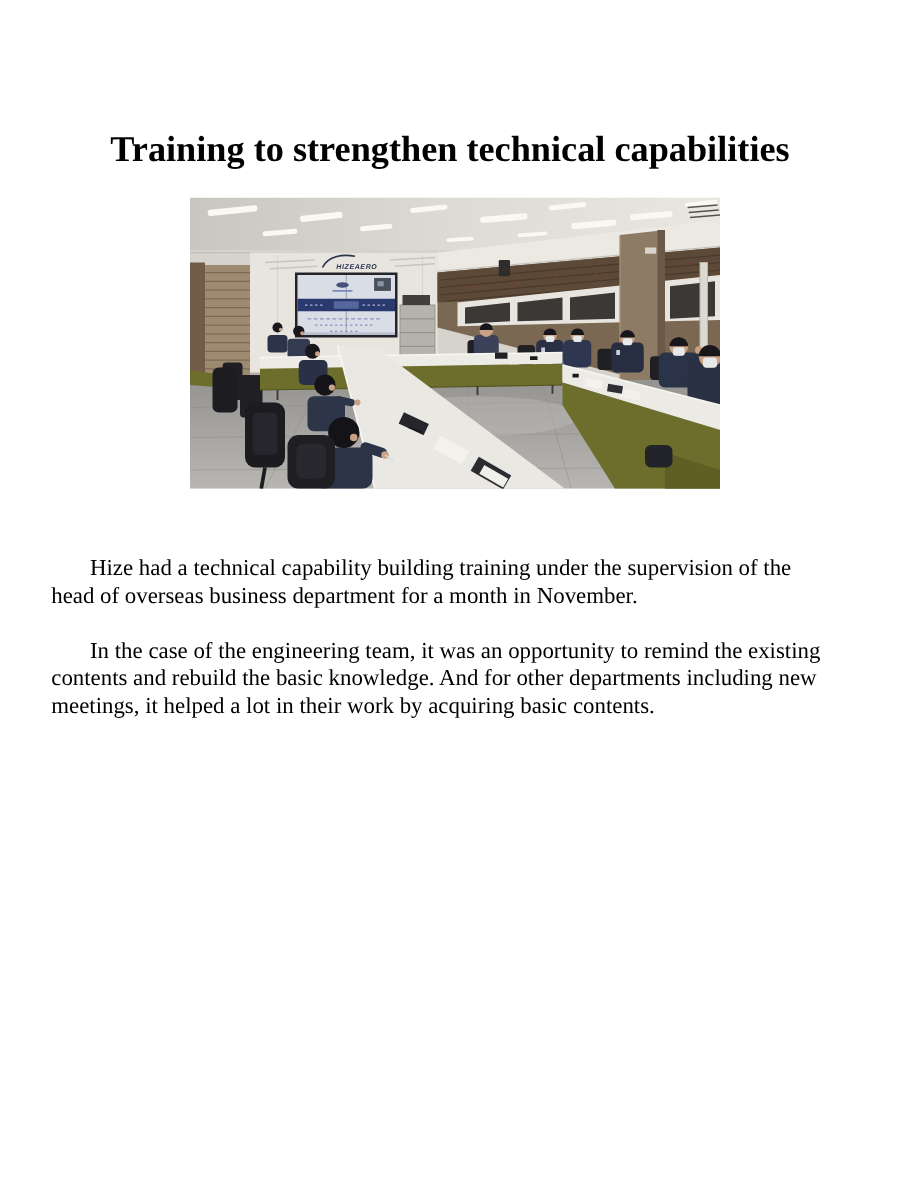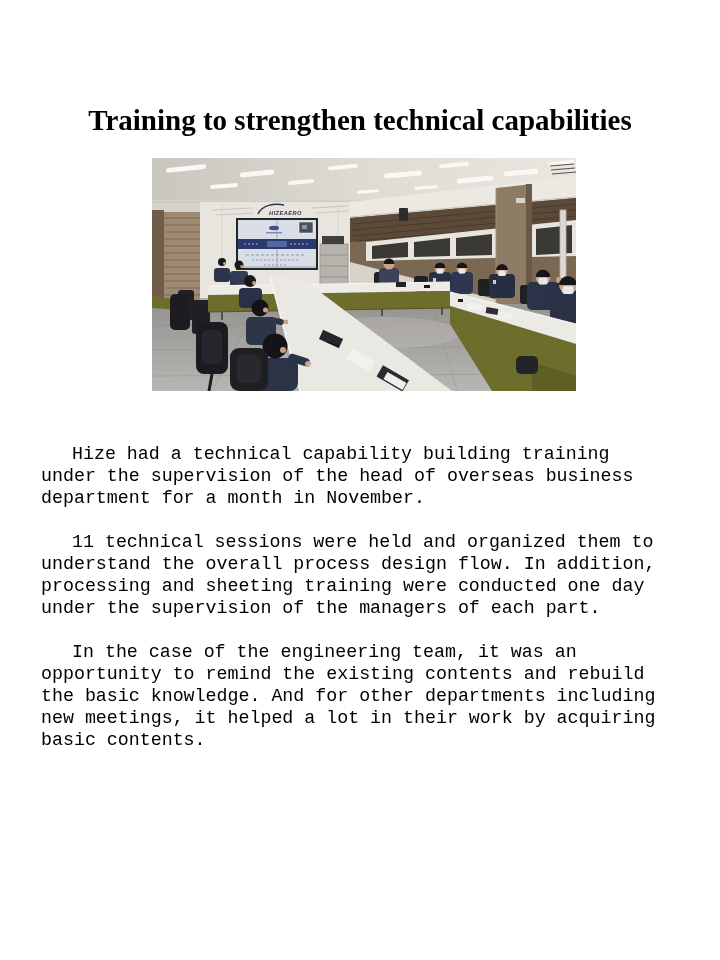--- a/index.html
+++ b/index.html
@@ -13,21 +13,21 @@
     text-align:center;font-size:29px;line-height:34px;font-weight:bold;
     font-family:"Liberation Serif","DejaVu Serif",serif;letter-spacing:0;
   }
   figure.photo{
     margin:21px 0 0 152px;width:424px;height:233px;padding:0;
     line-height:0;
   }
   figure.photo svg{width:424px;height:233px;display:block;}
   section.article{
     margin:52px 49px 0 41px;
-    font-size:18.3px;line-height:22px;text-align:left;font-family:Liberation Mono, monospace;
+    font-size:18.3px;line-height:22px;text-align:left;
   }
   section.article p{margin:0 0 22px 0;text-indent:31px;}
   .logo-text{
     font-family:"Liberation Sans","DejaVu Sans",sans-serif;
     font-weight:bold;font-style:italic;font-size:5.6px;
     fill:#2b3550;letter-spacing:0.5px;
   }
 </style>
 </head>
 <body>
@@ -331,17 +331,16 @@
         <rect x="78" y="190" width="38" height="43" rx="9" fill="#1e1e23"></rect>
         <rect x="85" y="197" width="24" height="28" rx="6" fill="#28282e"></rect>
       </g>
 
       <rect x="364" y="198" width="22" height="18" rx="5" fill="#23232a"></rect>
     </svg>
   </figure>
 
   <section class="article">
     <p>Hize had a technical capability building training under the supervision of the head of overseas business department for a month in November.</p>
-    <p>11 technical sessions were held and organized them to understand the overall process design flow. In addition, processing and sheeting training were conducted one day under the supervision of the managers of each part.</p>
     <p>In the case of the engineering team, it was an opportunity to remind the existing contents and rebuild the basic knowledge. And for other departments including new meetings, it helped a lot in their work by acquiring basic contents.</p>
   </section>
 
 </main>
 
 </body></html>

